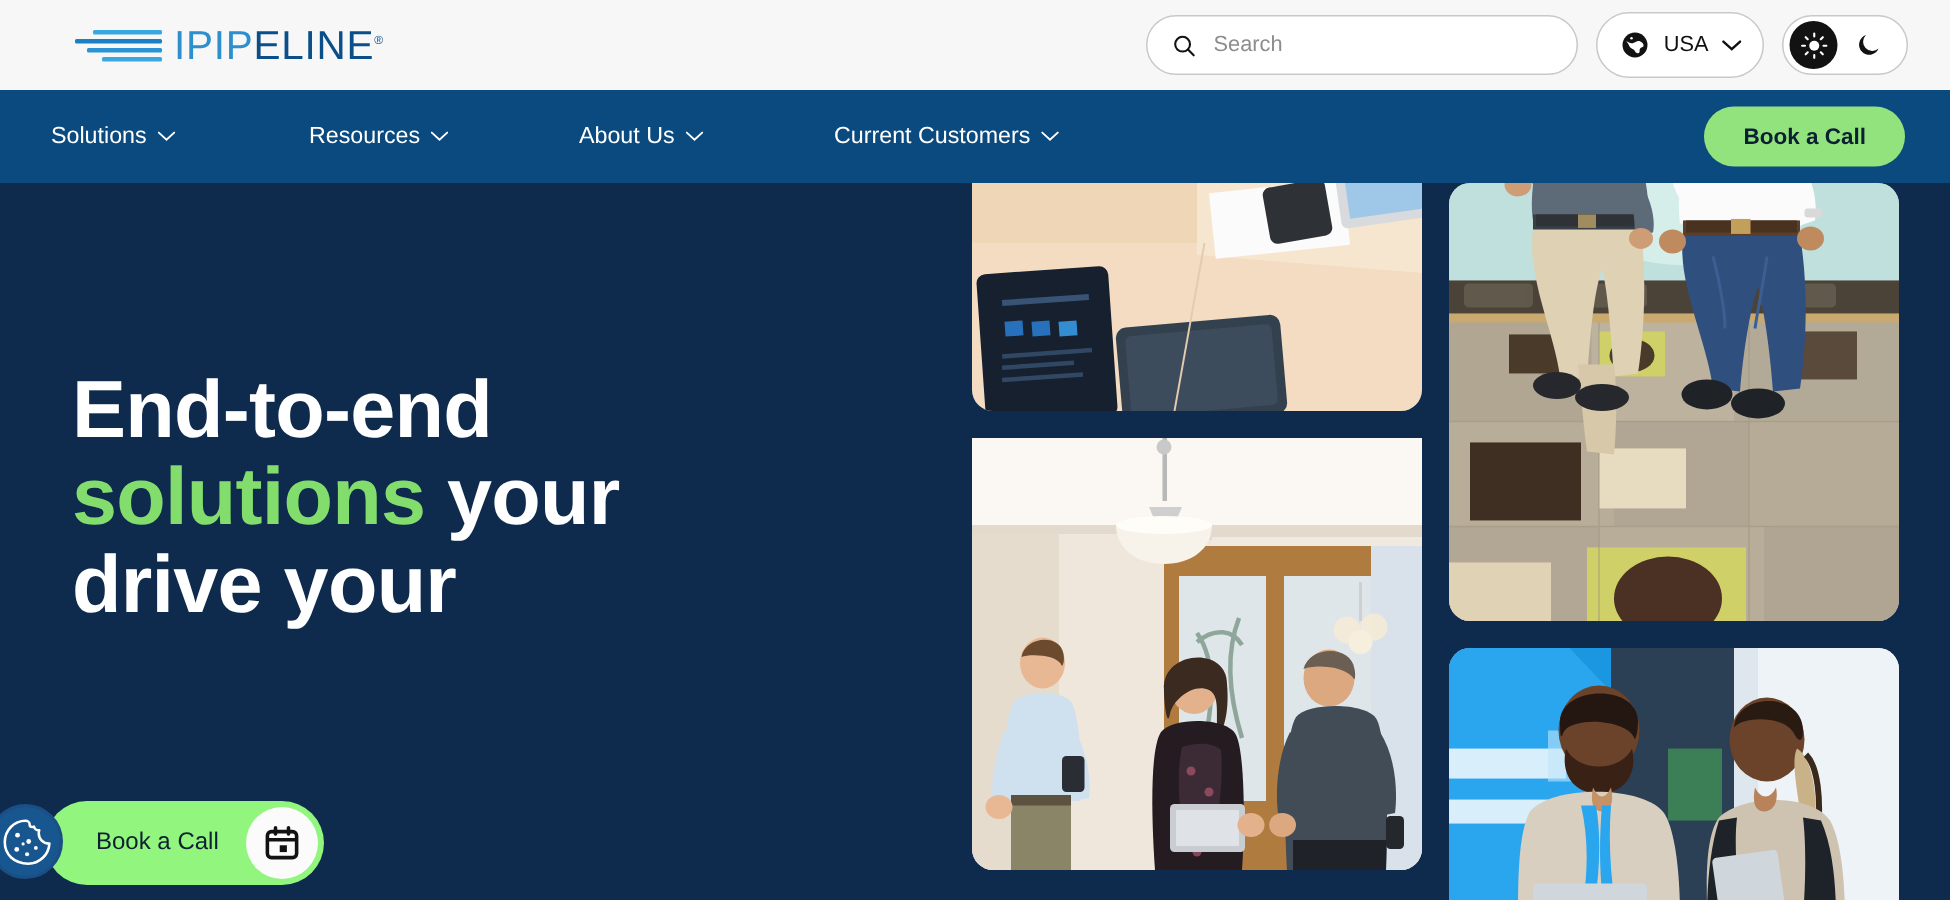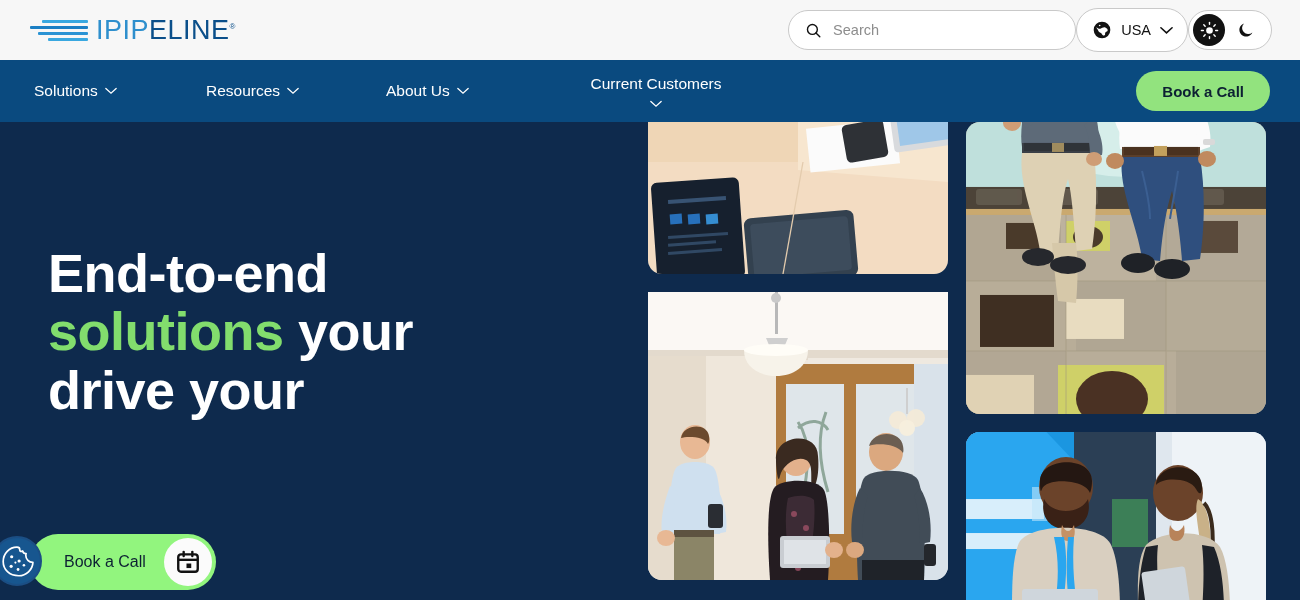--- a/index.html
+++ b/index.html
@@ -9,21 +9,21 @@
     font-family: "Liberation Sans", sans-serif;
     background: #0e2a4d;
   }
 
   
   .top-header {
     height: 60px;
     background: #f7f7f7;
     display: flex;
     align-items: center;
-    padding: 0 28px 0 24px;
+    padding: 0 28px 0 44px;
     position: relative;
     z-index: 30;
   }
   .logo {
     display: flex;
     align-items: center;
     gap: 6px;
     margin-left: 6px;
   }
   .logo-marks {
@@ -50,20 +50,21 @@
   .logo-reg {
     font-size: 8px;
     vertical-align: super;
     color: #0b4f8a;
   }
 
   .header-right {
     margin-left: auto;
     display: flex;
     align-items: center;
+    gap: 12px;
   }
   .search-pill {
     width: 288px; height: 40px;
     border: 1px solid #c9c9c9;
     border-radius: 22px;
     background: #fff;
     display: flex;
     align-items: center;
     padding: 0 16px;
     gap: 11px;
@@ -125,21 +126,21 @@
     font-size: 15.5px;
     display: flex;
     align-items: center;
     gap: 7px;
     cursor: pointer;
     white-space: nowrap;
   }
   .nav-item:nth-child(1) { width: 172px; }
   .nav-item:nth-child(2) { width: 180px; }
   .nav-item:nth-child(3) { width: 170px; align-items: center; }
-  .nav-item:nth-child(4) { width: 200px; flex-direction: column; }
+  .nav-item:nth-child(4) { width: 200px; }
   .chev { display: inline-block; }
   .nav-cta {
     margin-left: auto;
     margin-right: 30px;
     background: #92e37e;
     color: #0d2033;
     font-size: 15px;
     font-weight: 700;
     border: none;
     border-radius: 24px;

